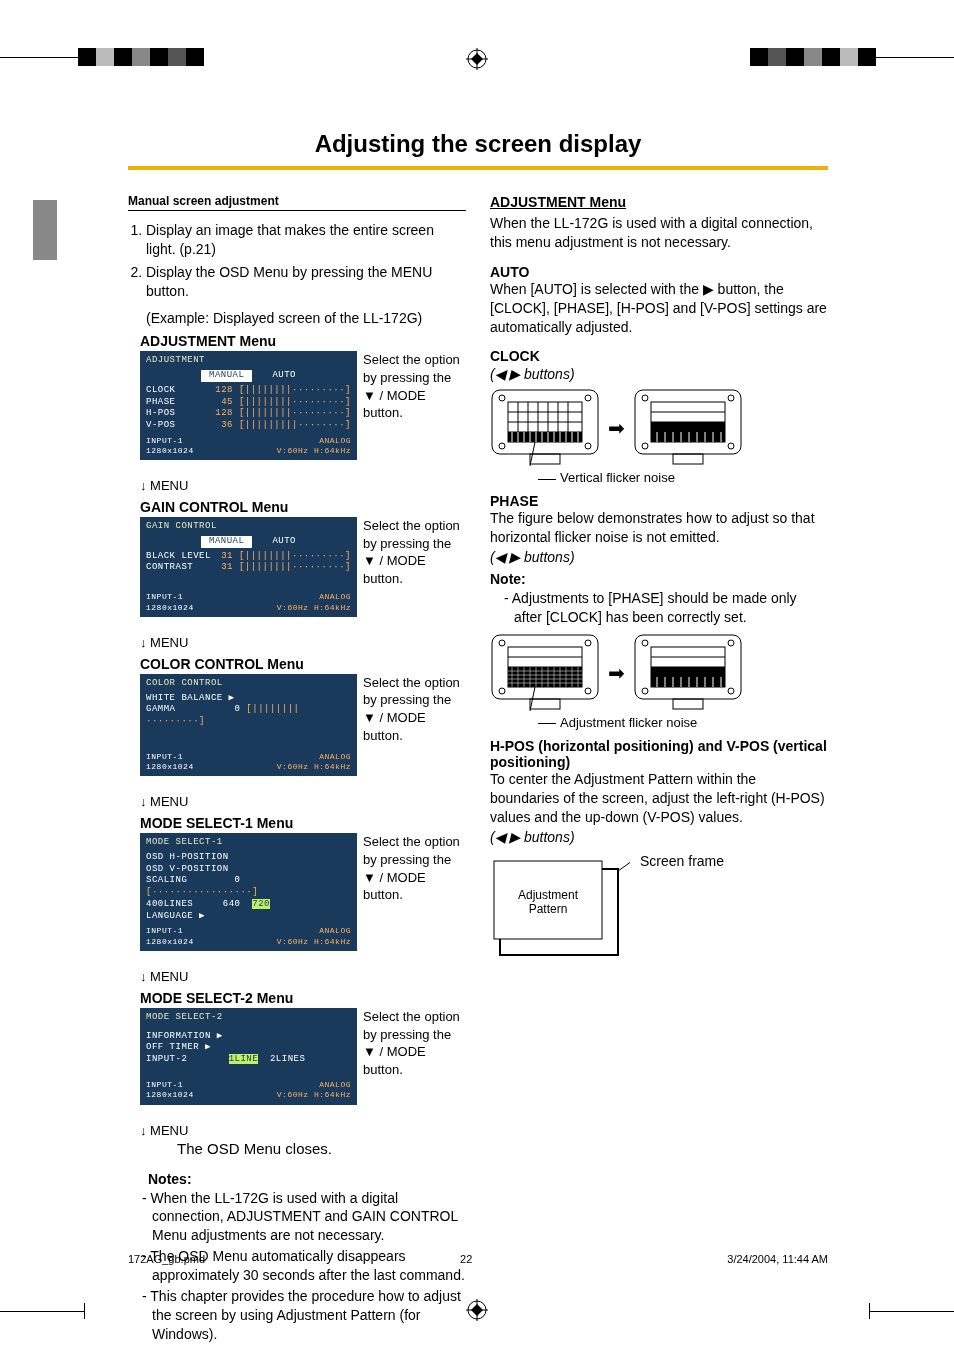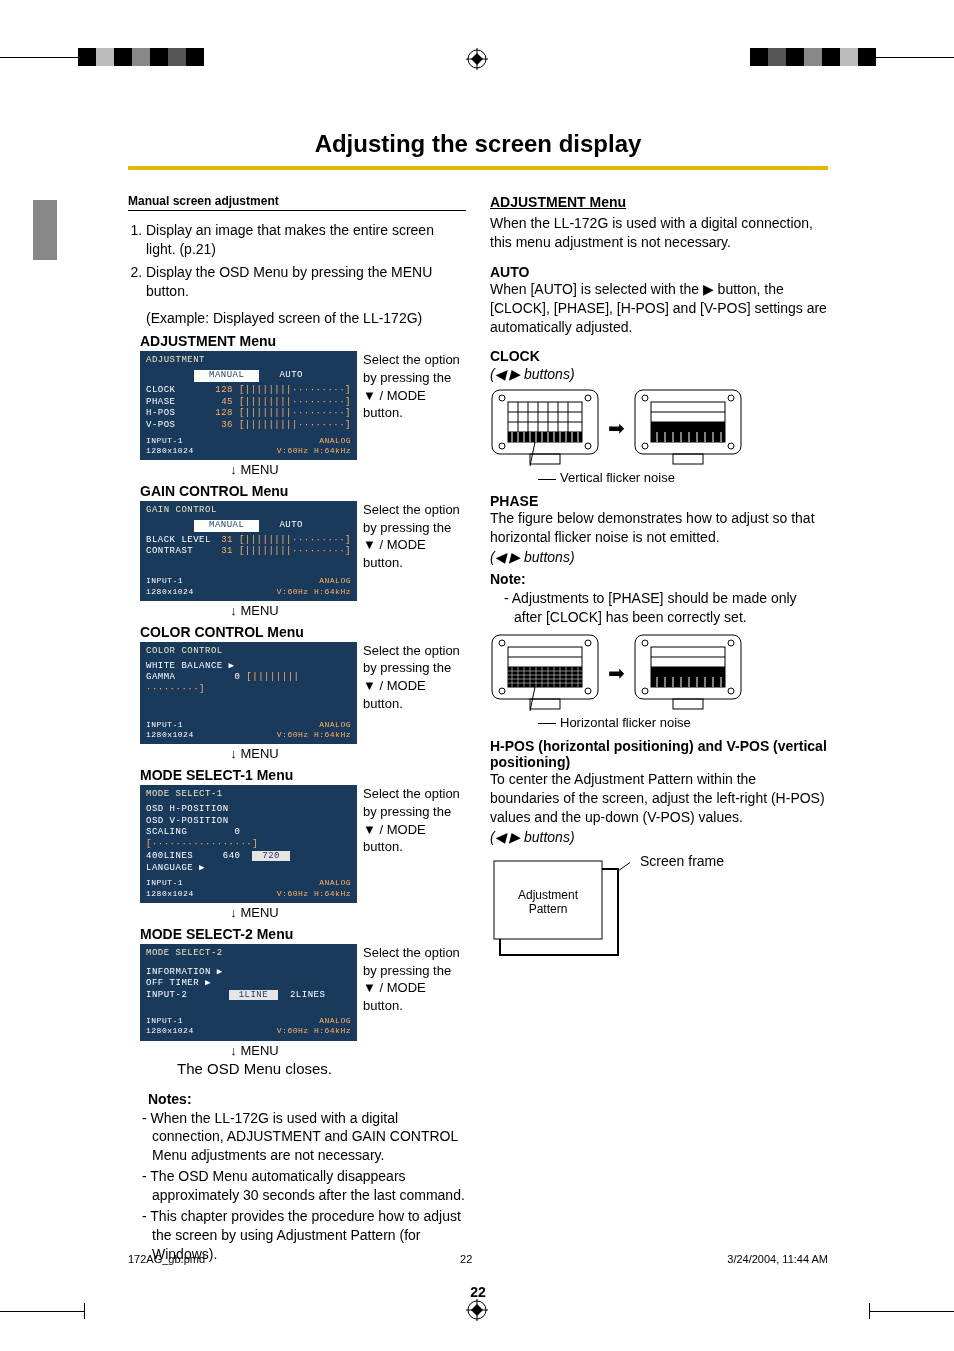--- a/index.html
+++ b/index.html
@@ -113,37 +113,36 @@
     font-family: "Courier New", monospace;
     font-size: 9px;
     width: 205px;
     padding: 4px 6px 4px 6px;
     letter-spacing: 0.5px;
     line-height: 1.3;
     flex-shrink: 0;
   }
   .osd .osd-title { color: #e8e8c0; margin-bottom: 3px; }
   .osd .tabs { display: flex; gap: 20px; justify-content: center; margin-bottom: 3px; }
-  .osd .tab-sel { background: #fff; color: #1a3a5c; padding: 0 15px; }
+  .osd .tab-sel { background: #fff; color: #1a3a5c; padding: 0 8px; }
   .osd .row { display: flex; justify-content: space-between; white-space: nowrap; }
   .osd .row .v { color: #ffb060; }
   .osd .bar { color: #ffb060; }
   .osd .foot { display: flex; justify-content: space-between; margin-top: 4px; color: #ffb060; font-size: 8px; }
   .osd .foot .l { color: #fff; }
-  .osd .opt-sel { background:#e5e5e5; color:#1a3a5c; padding:0 10px; }
+  .osd .opt-sel { background:#bef264; color:#1a3a5c; padding:0 0; }
   .side-text {
     font-size: 13px;
     line-height: 1.35;
   }
   .menu-down {
-    text-align: center;
     width: 229px;
     margin-left: 12px;
     font-size: 13px;
-    margin-top: 2px;
+    margin-top: 18px;
     margin-bottom: 2px;
   }
   .close-text {
     text-align: center;
     width: 229px;
     margin-left: 12px;
     font-size: 15px;
   }
   .notes-title {
     font-weight: bold;
@@ -545,21 +544,21 @@
                 <line x1="56" y1="44" x2="56" y2="54"></line>
                 <line x1="64" y1="44" x2="64" y2="54"></line>
                 <line x1="72" y1="44" x2="72" y2="54"></line>
                 <line x1="80" y1="44" x2="80" y2="54"></line>
                 <line x1="88" y1="44" x2="88" y2="54"></line>
               </g>
             <rect x="40" y="66" width="30" height="10" fill="none" stroke="#000"></rect>
           </svg>
         </div>
       </div>
-      <div class="caption"><span class="caption-line"></span><span>Horizontal flicker noise</span></div>
+      <div class="caption"><span class="caption-line"></span><span>Adjustment flicker noise</span></div>
 
       <div class="subhead">H-POS (horizontal positioning) and V-POS (vertical positioning)</div>
       <div class="para" style="margin-bottom:2px">To center the Adjustment Pattern within the boundaries of the screen, adjust the left-right (H-POS) values and the up-down (V-POS) values.</div>
       <div class="btns">(◀ ▶ buttons)</div>
 
       <div class="frame-diagram">
         <svg width="140" height="110">
           <rect x="10" y="18" width="118" height="86" fill="none" stroke="#000" stroke-width="2"></rect>
           <rect x="4" y="10" width="108" height="78" fill="#fff" stroke="#000"></rect>
           <text x="58" y="48" text-anchor="middle" font-size="12">Adjustment</text>

